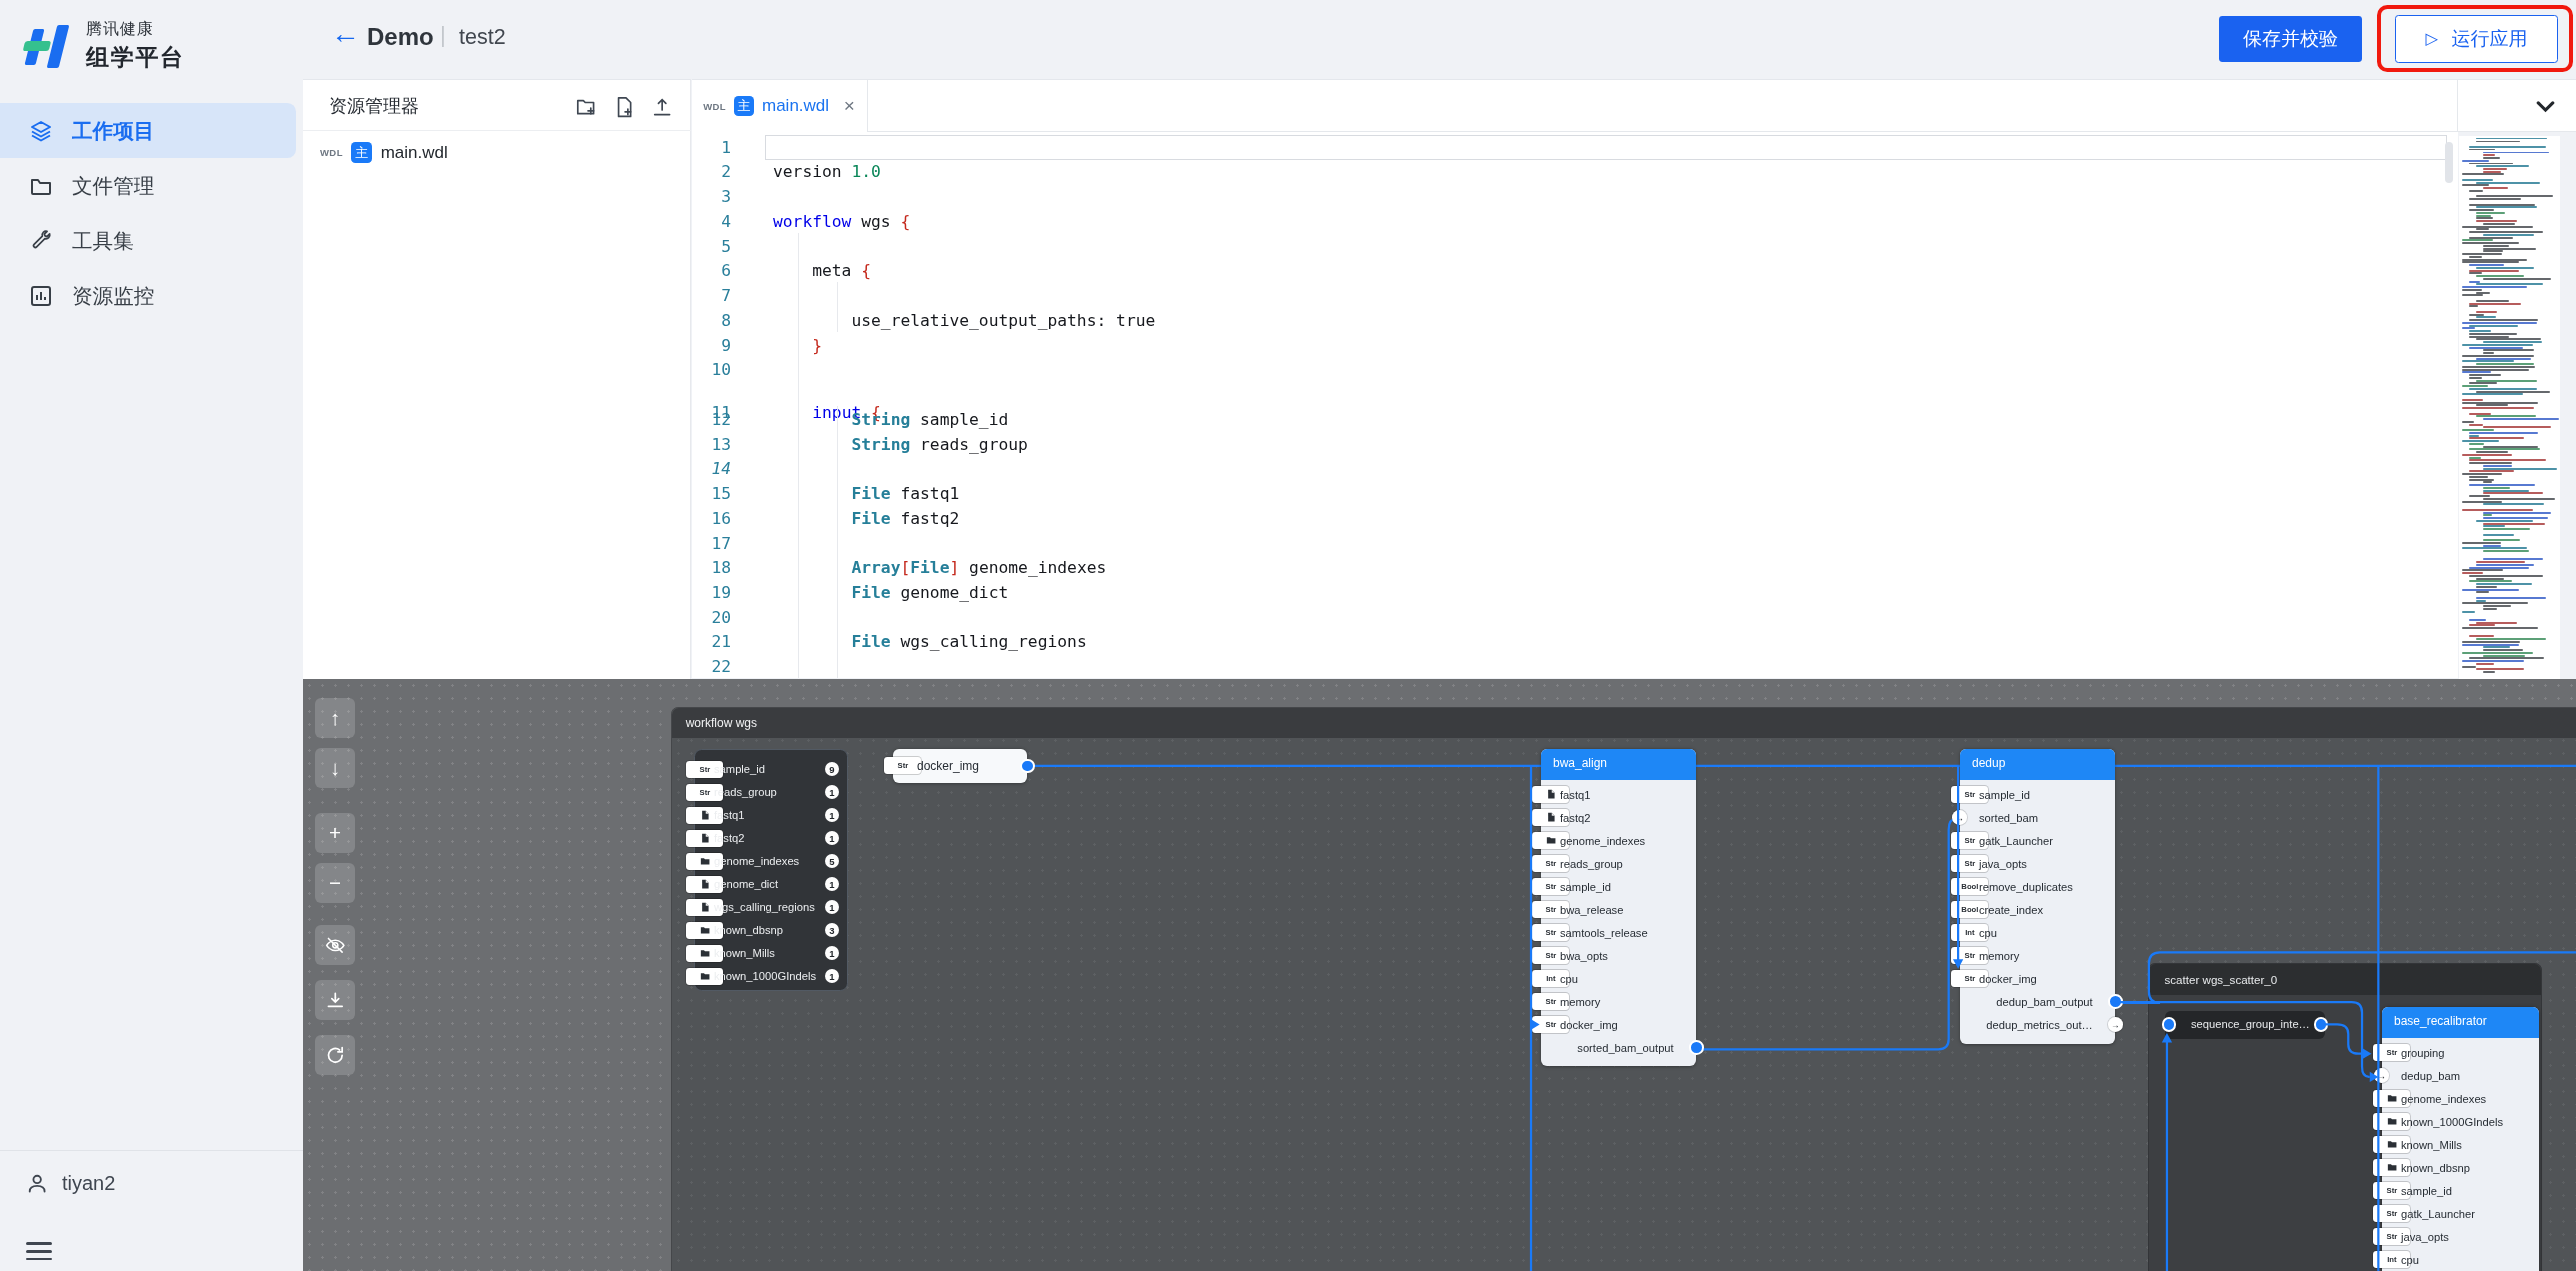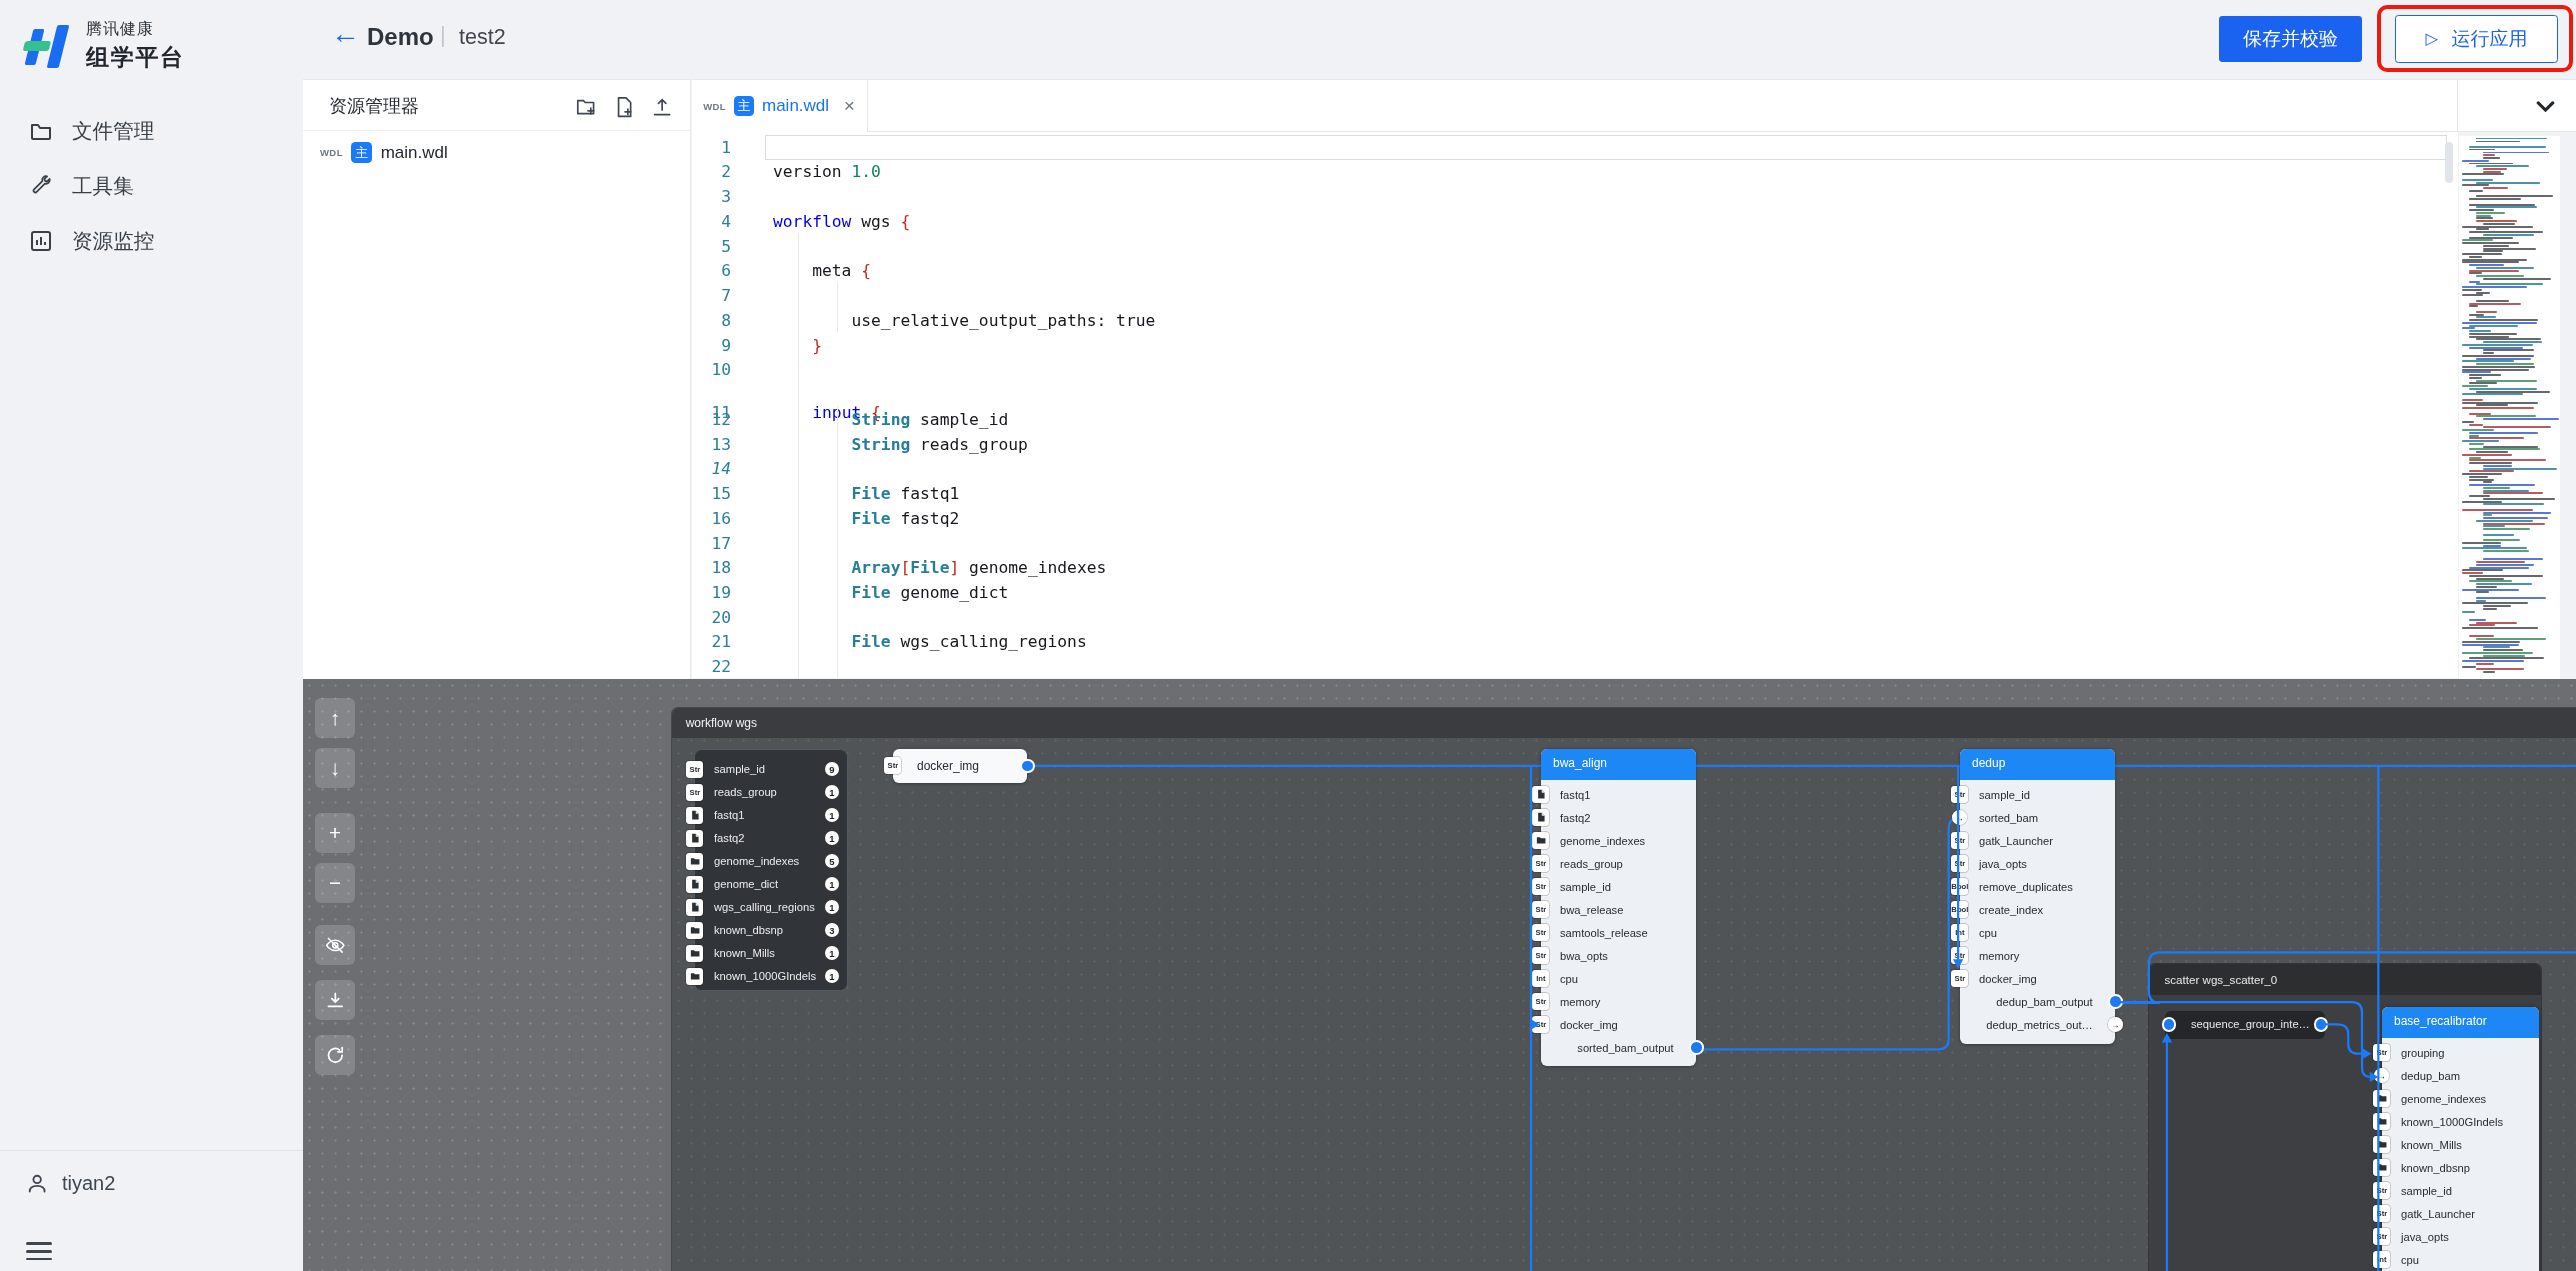--- a/index.html
+++ b/index.html
@@ -96,21 +96,21 @@
   
   .lite-node { position:absolute; background:#edf0f5; border-radius:6px; box-shadow:0 0.9px 3.4px rgba(0,0,0,.35); }
   .lite-node .node-header { position:absolute; left:0; top:0; width:100%; height:31px; background:#1e87f6; border-radius:6px 6px 0 0; color:#fff; font-size:12px; line-height:29px; padding-left:12px; }
   .node-rows { position:absolute; left:0; top:34px; width:100%; }
   .node-row { position:relative; height:23px; display:flex; align-items:center; }
   .nr-label { position:absolute; left:19px; font-size:11.2px; color:#262c33; }
   .node-row.out .nr-label { left:auto; right:22.3px; }
   .docker-node { position:absolute; left:590px; top:70px; width:134px; height:34px; background:#f7f9fb; border-radius:6px; box-shadow:0 0.9px 3.4px rgba(0,0,0,.3); }
   .docker-node .nr-label { position:absolute; left:24px; top:0; line-height:34px; font-size:12px; color:#262c33; }
 
-  .badge { position:absolute; left:-8.6px; width:17px; height:17px; background:#fff; border-radius:3.4px; box-shadow:0 0 0 0.9px rgba(0,0,0,.18); display:flex; align-items:center; justify-content:center; font-size:7.7px; font-weight:bold; color:#2b3036; }
+  .badge { position:absolute; left:-8.6px; width:37px; height:17px; background:#fff; border-radius:3.4px; box-shadow:0 0 0 0.9px rgba(0,0,0,.18); display:flex; align-items:center; justify-content:center; font-size:7.7px; font-weight:bold; color:#2b3036; }
   .badge svg { width:10.3px; height:10.3px; }
   .port { position:absolute; width:14.6px; height:14.6px; border-radius:50%; display:flex; align-items:center; justify-content:center; }
   .port-blue { background:#1a7af8; border:2.6px solid #fff; }
   .port-file { background:#fff; color:#2b3036; font-size:8.6px; font-weight:bold; box-shadow:0 0 0 0.9px rgba(0,0,0,.15); }
   .port-left { left:-7.7px; } .port-right { right:-7.7px; }
 
   .wires { position:absolute; left:0; top:0; width:2273px; height:593px; pointer-events:none; }
   .z1 { z-index:1; } .z3 { z-index:3; }
   .wf-container,.scatter-container { z-index:0; }
   .nodes-layer { position:absolute; left:0; top:0; width:100%; height:100%; z-index:2; }
@@ -126,20 +126,28 @@
         <div class="logo-bar1"></div>
           <div class="logo-green"></div>
           <div class="logo-bar2"></div>
       </div>
       <div>
         <div class="logo-txt-small">腾讯健康</div>
         <div class="logo-txt-big">组学平台</div>
       </div>
     </div>
     <div class="menu">
+      <div class="menu-item active">
+        <svg viewBox="0 0 24 24" fill="none" stroke="#1a6df0" stroke-width="2" stroke-linejoin="round">
+            <path d="M12 3l9 5-9 5-9-5z"></path>
+            <path d="M3 12.5l9 5 9-5"></path>
+            <path d="M3 16.5l9 5 9-5"></path>
+          </svg>
+        <span>工作项目</span>
+      </div>
       <div class="menu-item">
         <svg viewBox="0 0 24 24" fill="none" stroke="#383f47" stroke-width="2" stroke-linejoin="round">
             <path d="M3 6h6l2 3h10v10a1 1 0 0 1-1 1H4a1 1 0 0 1-1-1z"></path>
           </svg>
         <span>文件管理</span>
       </div>
       <div class="menu-item">
         <svg viewBox="0 0 24 24" fill="none" stroke="#383f47" stroke-width="2" stroke-linejoin="round">
             <path d="M14.7 6.3a4.5 4.5 0 0 1 5.6-5.6L17 4l.9 2.1L20 7l3.3-3.3a4.5 4.5 0 0 1-5.6 5.6L8 19a2.1 2.1 0 0 1-3-3z" transform="scale(0.85) translate(1,2)"></path>
           </svg>

